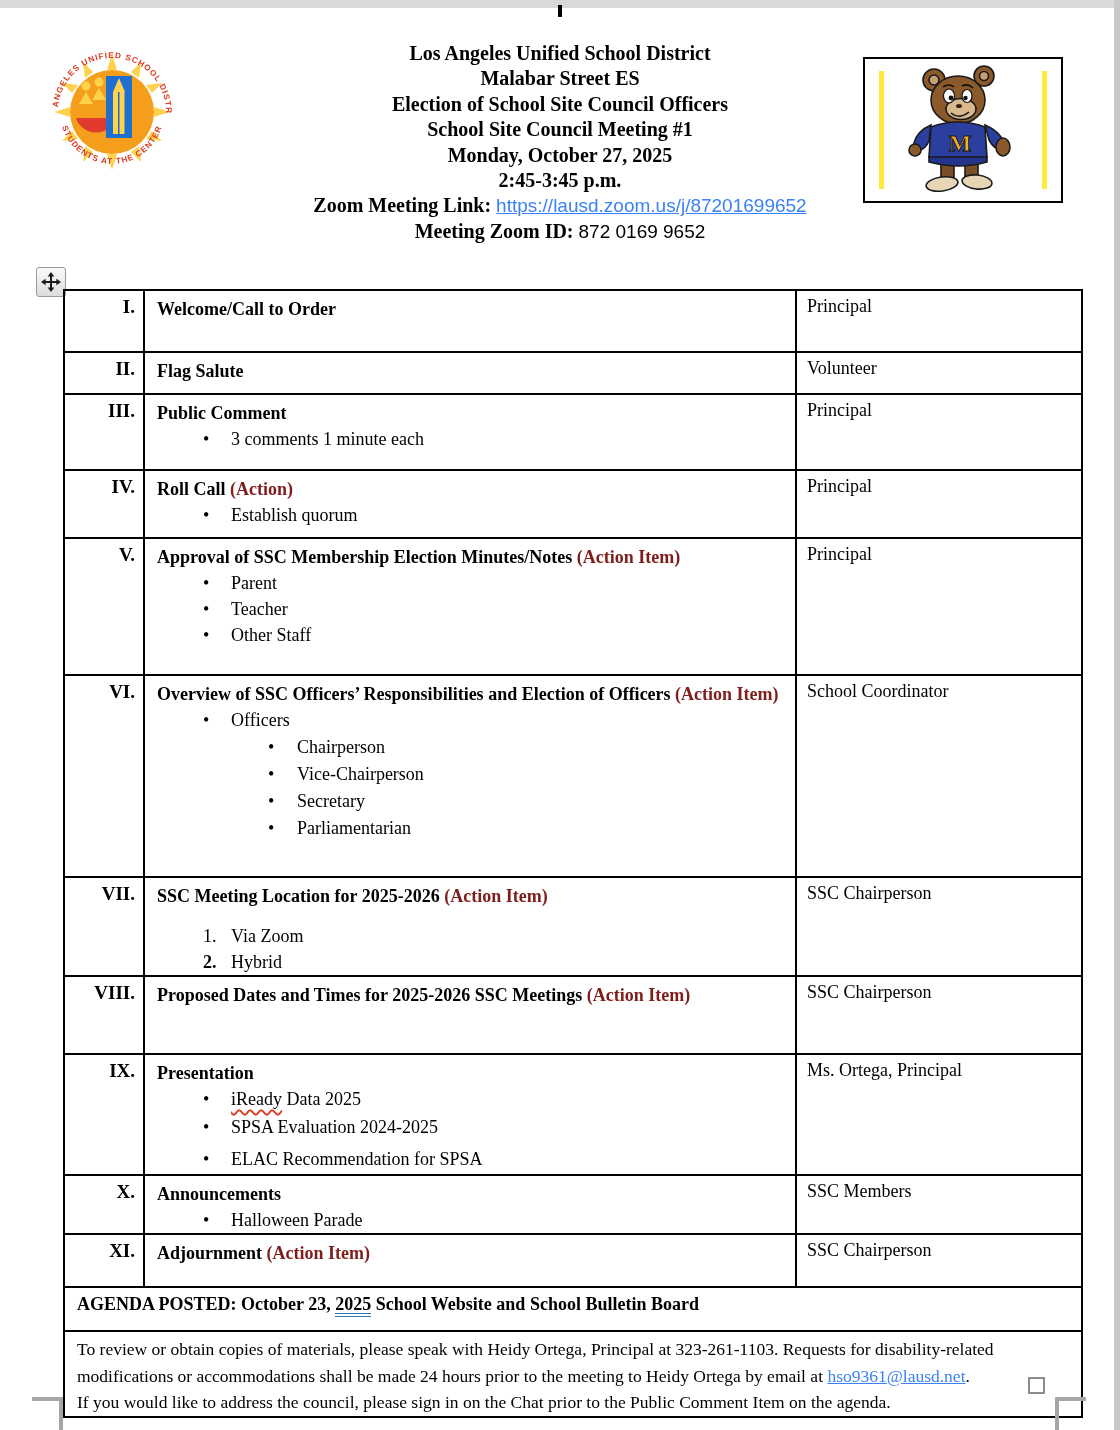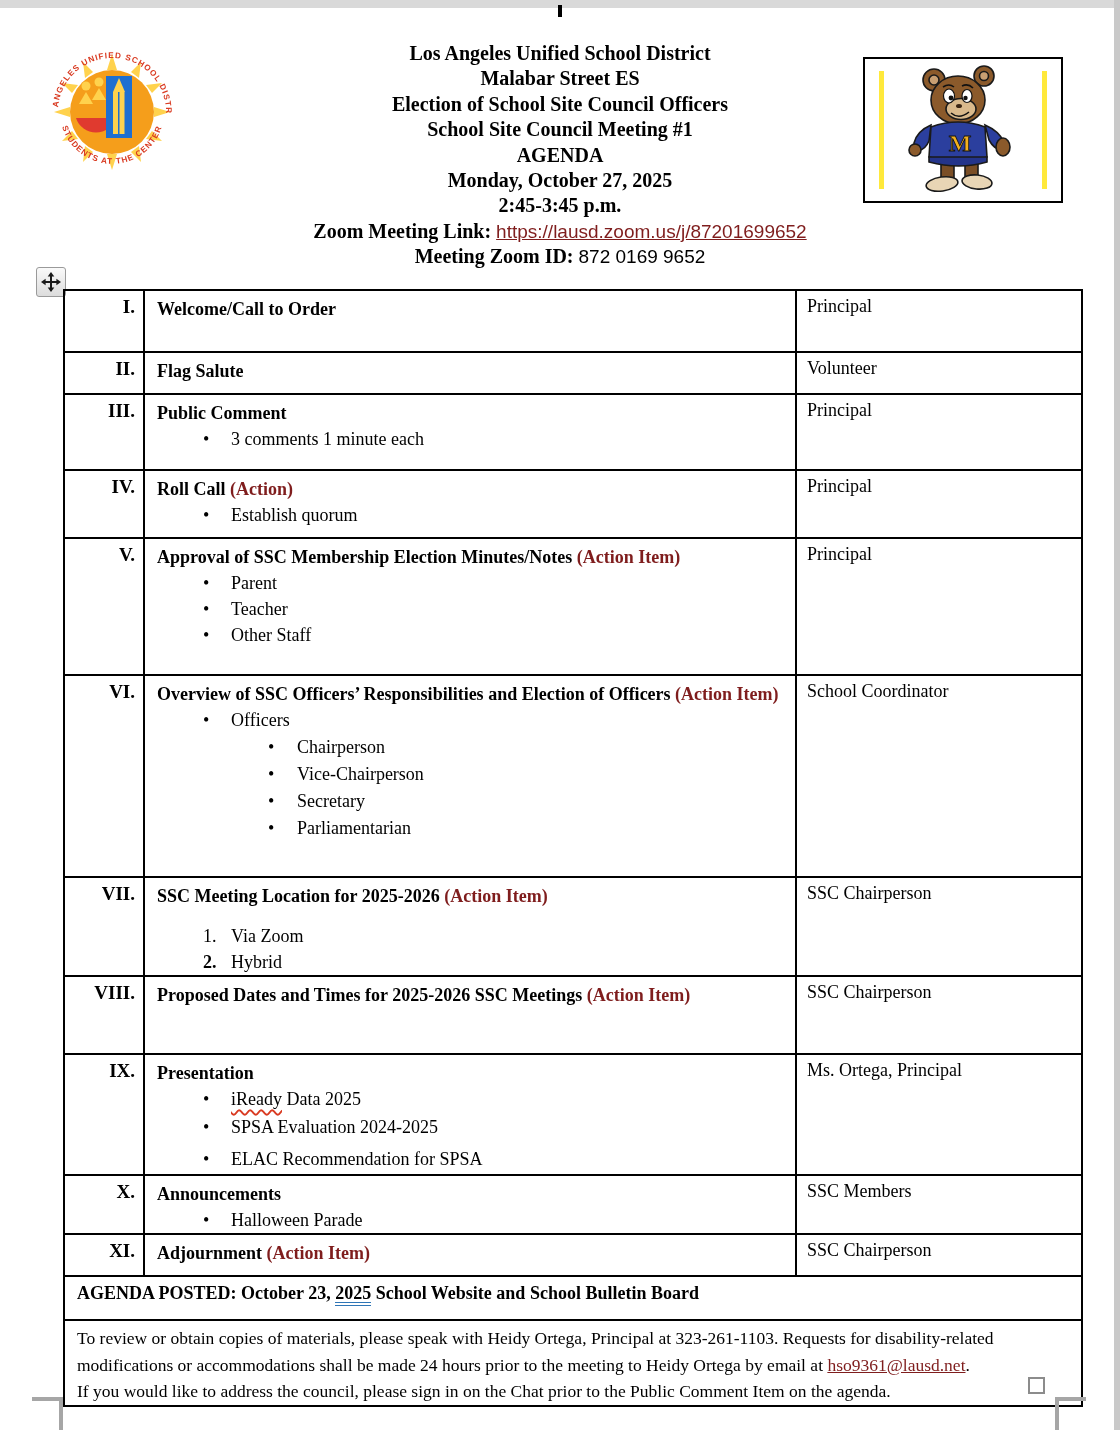--- a/index.html
+++ b/index.html
@@ -17,21 +17,21 @@
   .logo{position:absolute;left:44px;top:42px;width:136px;height:140px;}
   .mascot-box{position:absolute;left:863px;top:57px;width:196px;height:142px;border:2px solid #000;background:#fff;}
   .mascot-box .stripe{position:absolute;top:12px;bottom:12px;width:5px;background:#FFE93B;}
   .mascot-box .stripe.left{left:14px;}
   .mascot-box .stripe.right{right:14px;}
   .mascot-box svg{position:absolute;left:36px;top:4px;}
 
   .header-block{position:absolute;left:100px;top:41px;width:920px;text-align:center;}
   .header-line{font-weight:bold;font-size:20px;line-height:25.4px;}
   .link-line{font-size:20px;line-height:25.4px;font-weight:bold;}
-  .link-line a, .email-link{color:#7f1d1d;text-decoration:underline;cursor:pointer;}
+  .link-line a, .email-link{color:#3b82f6;text-decoration:underline;cursor:pointer;}
   .sansval{font-family:"Liberation Sans","DejaVu Sans",sans-serif;font-size:19px;font-weight:normal;}
 
   
   .move-handle{position:absolute;left:36px;top:267px;width:28px;height:28px;
     background:linear-gradient(#fafafa,#dcdcdc);border:1px solid #9a9a9a;border-radius:3px;
     display:flex;align-items:center;justify-content:center;cursor:move;}
 
   
   table.agenda{position:absolute;left:63px;top:289px;width:964px;border-collapse:collapse;table-layout:fixed;}
   table.agenda td{border:2px solid #000;vertical-align:top;overflow:hidden;}
@@ -46,21 +46,21 @@
   .b2 .mk{position:absolute;left:111px;}
   .nline{position:relative;padding-left:74px;line-height:26px;}
   .nline .mk{position:absolute;left:46px;}
   .mk.bold{font-weight:bold;}
   .squiggle{text-decoration:underline;text-decoration-style:wavy;text-decoration-color:#d93a21;text-decoration-thickness:2px;text-underline-offset:4px;}
   tbody tr:nth-child(1){height:62px;} tbody tr:nth-child(2){height:42px;}
   tbody tr:nth-child(3){height:76px;} tbody tr:nth-child(4){height:68px;}
   tbody tr:nth-child(5){height:137px;} tbody tr:nth-child(6){height:202px;}
   tbody tr:nth-child(7){height:96px;} tbody tr:nth-child(8){height:78px;}
   tbody tr:nth-child(9){height:101px;} tbody tr:nth-child(10){height:52px;}
-  tbody tr:nth-child(11){height:42px;}
+  tbody tr:nth-child(11){height:53px;}
   tbody tr:nth-child(6) .b2{margin-top:2px;}
   tbody tr:nth-child(7) .list{margin-top:14px;}
   tbody tr:nth-child(9) .b1{margin-bottom:2px;}
   tbody tr:nth-child(9) .b1:nth-of-type(3){margin-top:6px;}
   tr.posted{height:44px;}
   tr.posted td{padding:6px 0 0 12px;font-weight:bold;font-size:18px;}
   .dbl-underline{border-bottom:4px double #2e75b6;display:inline-block;line-height:1;}
   tr.notes{height:86px;}
   tr.notes td{padding:4px 12px 0 12px;font-size:17.5px;line-height:26.5px;font-weight:normal;}
 
@@ -157,21 +157,20 @@
     <path d="M50 50 Q58 57 68 49" stroke="#111" stroke-width="1.6" fill="none"></path>
     <text id="mascot-letter" x="59" y="88" text-anchor="middle" font-family="Liberation Serif, serif" font-weight="bold" font-size="24" fill="#f2b01e" stroke="#111" stroke-width="0.8">M</text>
   </svg>
 </div>
 
 <div class="header-block">
   <div class="header-line">Los Angeles Unified School District</div>
   <div class="header-line">Malabar Street ES</div>
   <div class="header-line">Election of School Site Council Officers</div>
   <div class="header-line">School Site Council Meeting #1</div>
-  <div class="header-line">AGENDA</div>
   <div class="header-line">Monday, October 27, 2025</div>
   <div class="header-line">2:45-3:45 p.m.</div>
   <div class="link-line">
     <span>Zoom Meeting Link: </span><a href="#" class="sansval">https://lausd.zoom.us/j/87201699652</a>
   </div>
   <div class="link-line">
     <span>Meeting Zoom ID: </span><span class="sansval" style="color:#000;">872 0169 9652</span>
   </div>
 </div>
 

